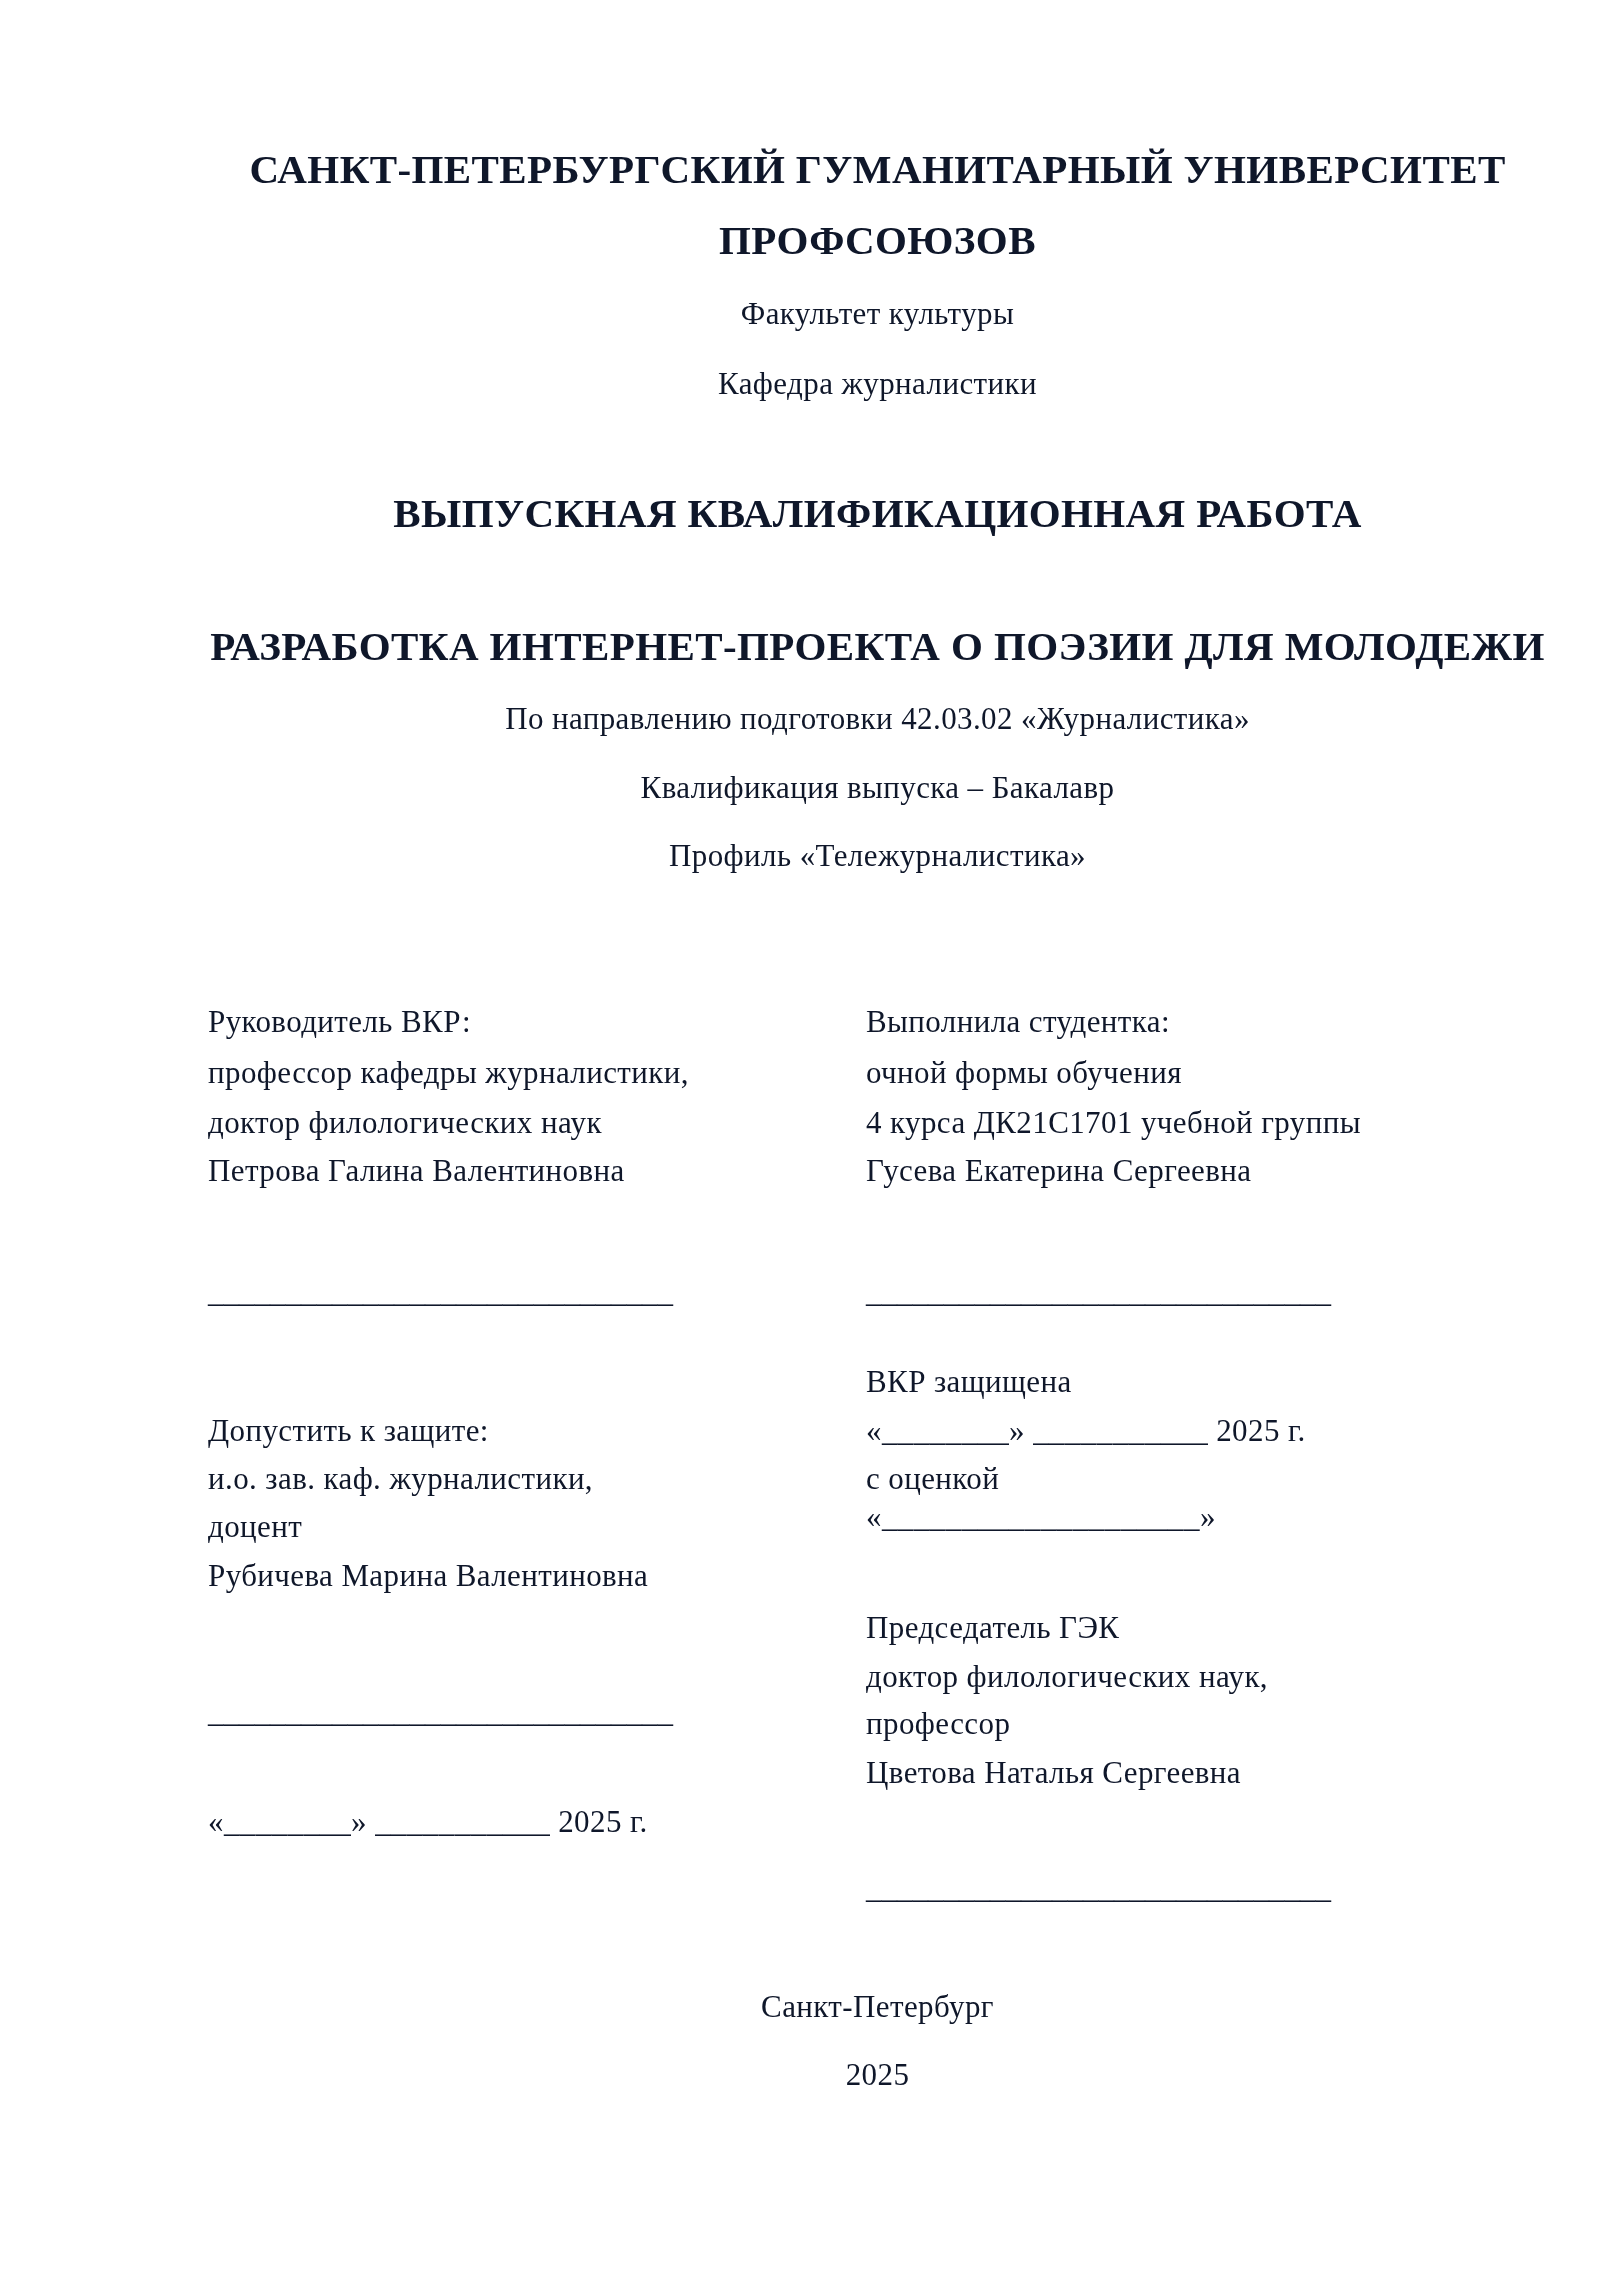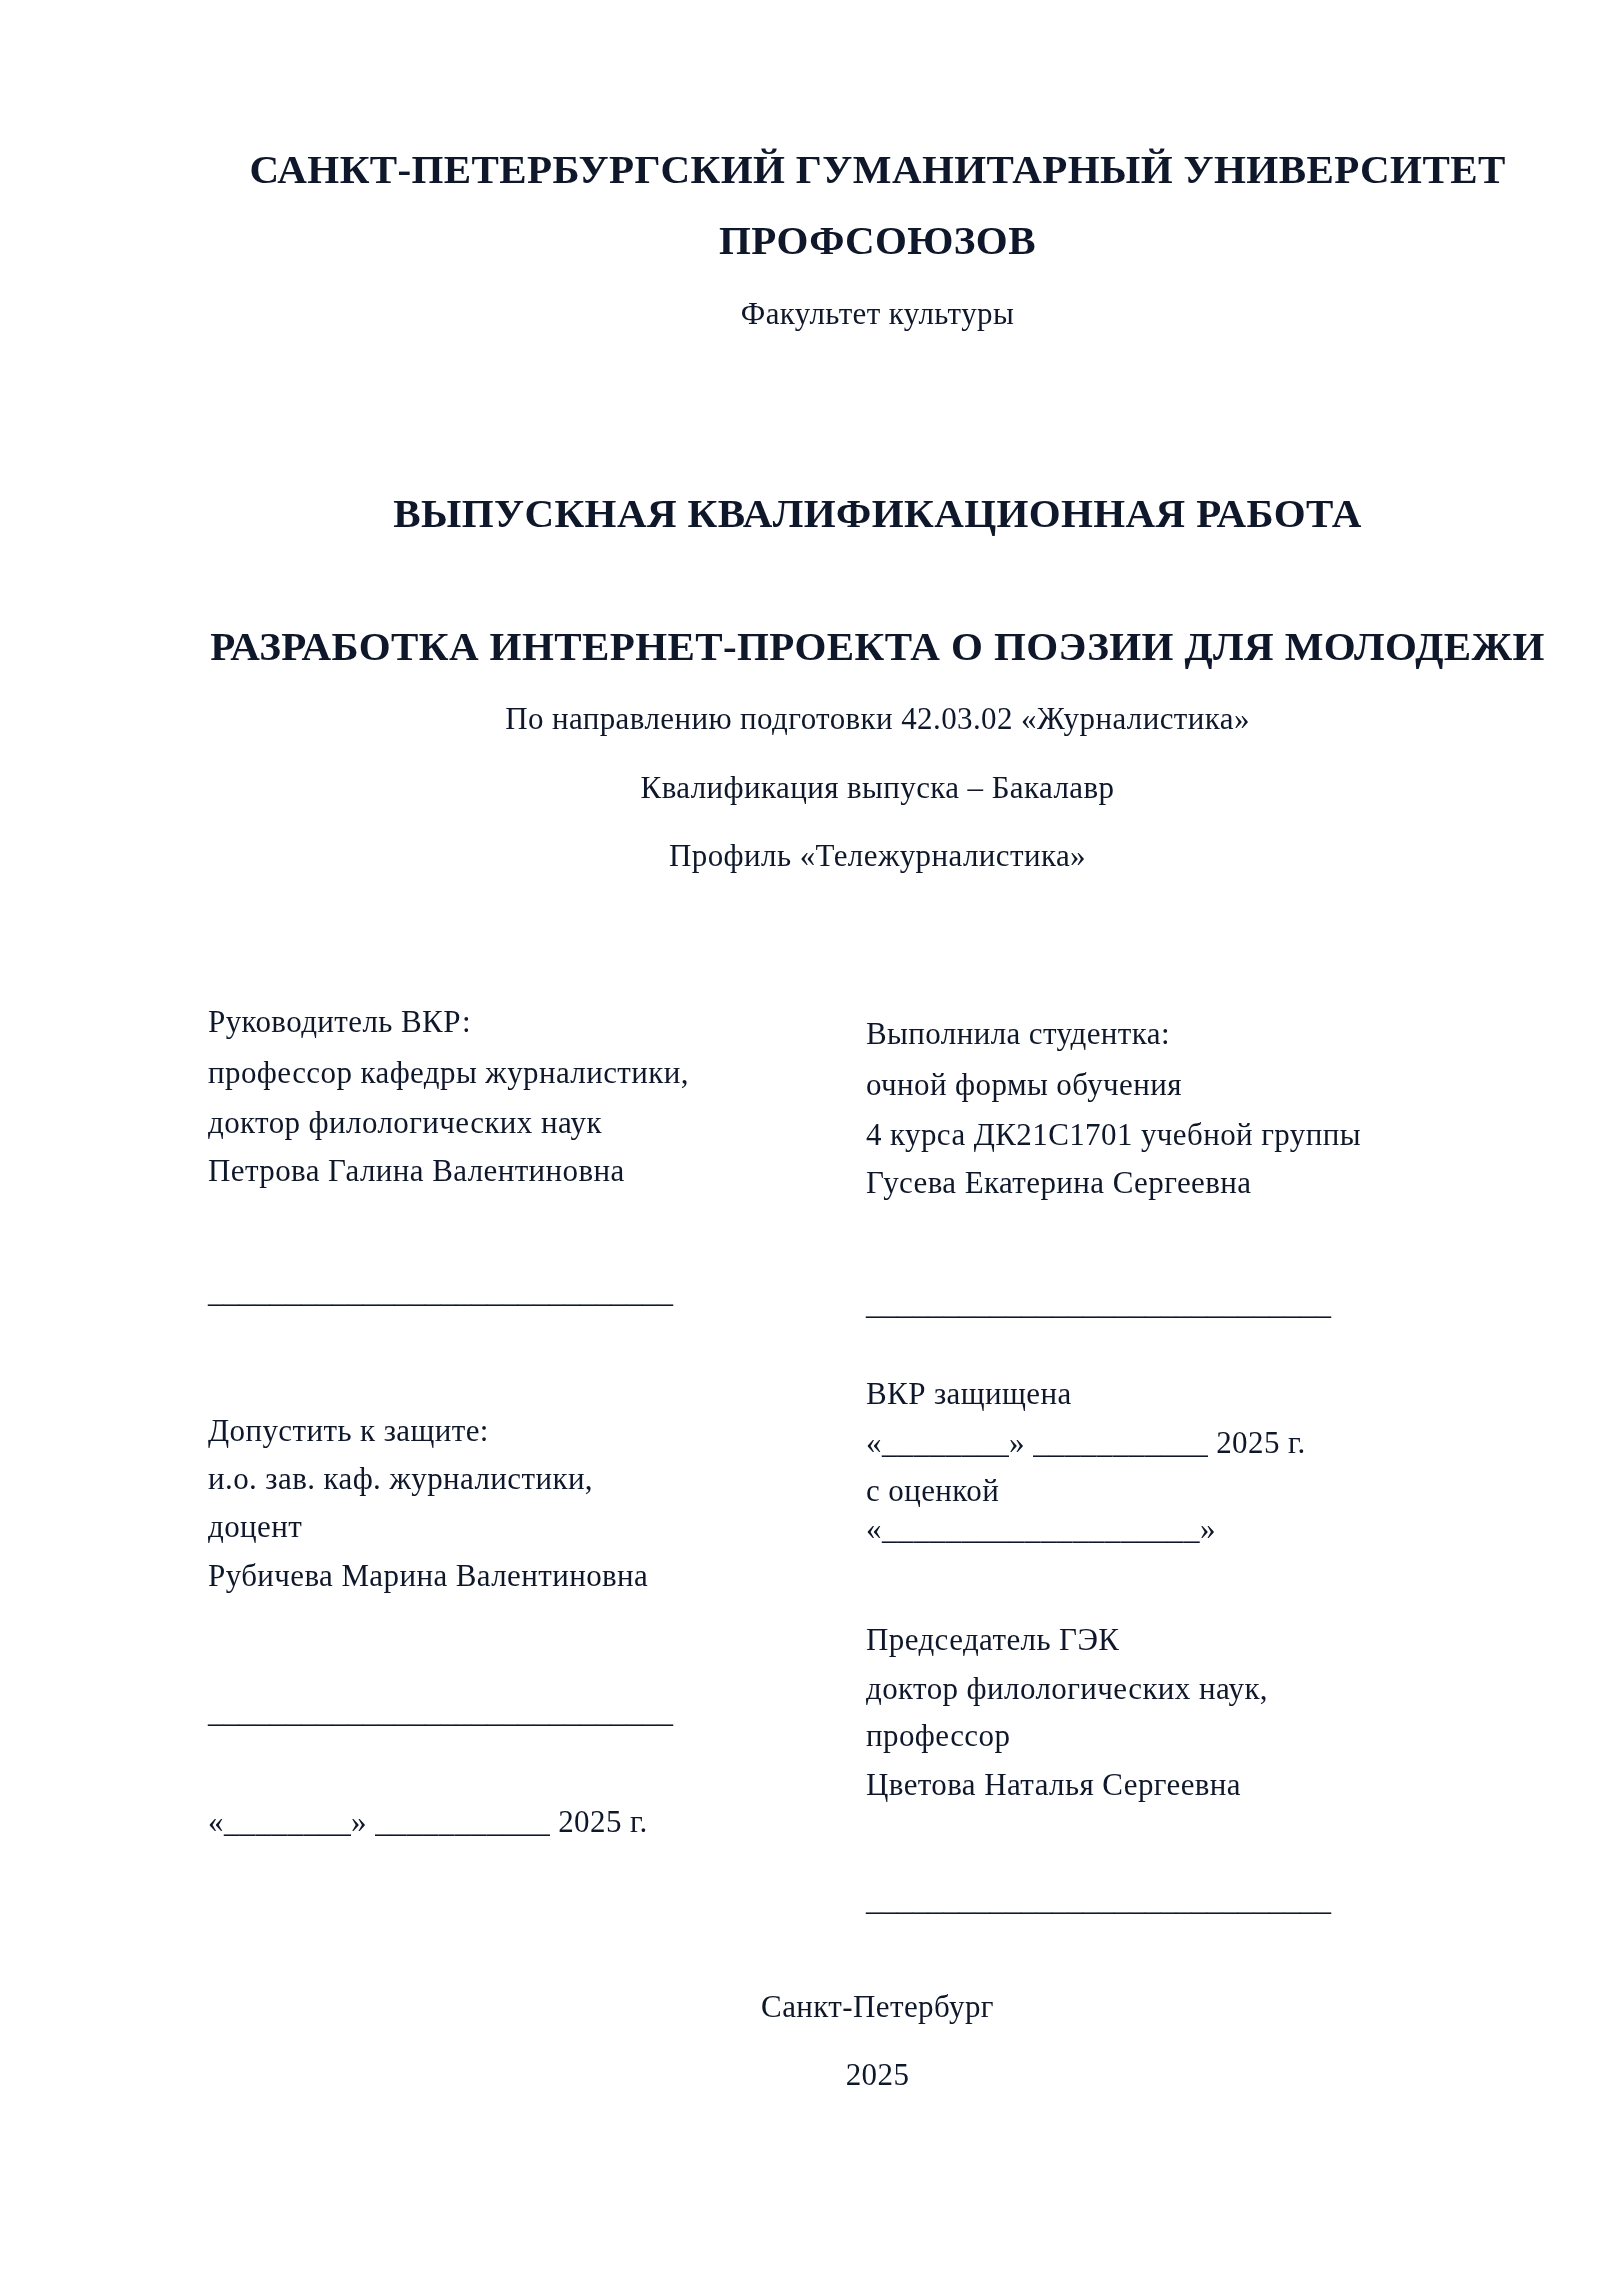--- a/index.html
+++ b/index.html
@@ -14,32 +14,33 @@
   }
   .line {
     position: absolute;
     font-size: 31px;
     line-height: 47px;
     white-space: nowrap;
     letter-spacing: 0.4px;
   }
   .c { left: 208px; width: 1339px; text-align: center; }
   .L { left: 208px; }
-  .R { left: 866px; margin-top: 12px; }
+  .R { left: 866px; }
   .bold { font-weight: bold; font-size: 41px; }
   .sig { letter-spacing: 0; }
 </style>
 </head>
 <body>
 
 <div class="page">
 
   <div class="line c bold" style="top:146px">САНКТ-ПЕТЕРБУРГСКИЙ ГУМАНИТАРНЫЙ УНИВЕРСИТЕТ</div>
   <div class="line c bold" style="top:217px">ПРОФСОЮЗОВ</div>
   <div class="line c" style="top:290px">Факультет культуры</div>
+  <div class="line c" style="top:360px">Кафедра журналистики</div>
 
   <div class="line c bold" style="top:490px">ВЫПУСКНАЯ КВАЛИФИКАЦИОННАЯ РАБОТА</div>
   <div class="line c bold" style="top:623px">РАЗРАБОТКА ИНТЕРНЕТ-ПРОЕКТА О ПОЭЗИИ ДЛЯ МОЛОДЕЖИ</div>
   <div class="line c" style="top:695px">По направлению подготовки 42.03.02 «Журналистика»</div>
   <div class="line c" style="top:764px">Квалификация выпуска – Бакалавр</div>
   <div class="line c" style="top:832px">Профиль «Тележурналистика»</div>
 
   <div class="line L" style="top:998px">Руководитель ВКР:</div>
   <div class="line L" style="top:1099px">доктор филологических наук</div>
   <div class="line L" style="top:1049px">профессор кафедры журналистики,</div>

